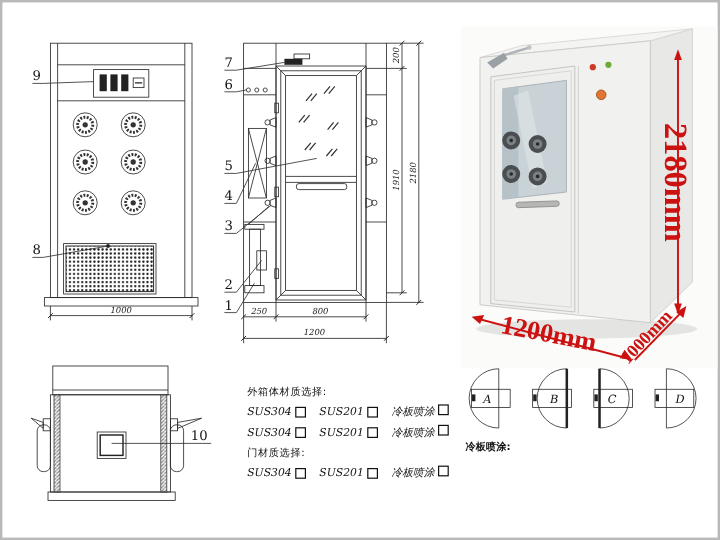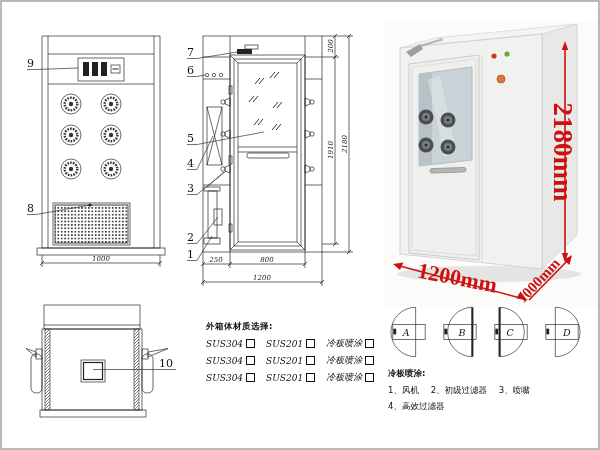--- a/index.html
+++ b/index.html
@@ -12,23 +12,23 @@
   .fv{left:24px;top:24px}
   .dv{left:183px;top:24px}
   .tv{left:24px;top:294px}
   .ph{left:382px;top:20px}
   .thin{stroke:#2a2a2a;stroke-width:0.7;fill:none}
   .leader{stroke:#333;stroke-width:0.7;fill:none}
   text.callout{font-family:"DejaVu Serif",serif;font-size:11px;fill:#111}
   text.dim{font-family:"DejaVu Serif",serif;font-style:italic;font-size:7px;fill:#222}
   text.red-dim{font-family:"Liberation Serif",serif;font-weight:bold;fill:#cc1111}
   .materials{position:absolute;left:204px;top:314px;width:176px}
-  .mat-label{font-size:8.5px;font-weight:bold;margin-top:5px;letter-spacing:.5px}
+  .mat-label{font-size:8.5px;font-weight:normal;margin-top:5px;letter-spacing:.5px}
   .mat-opts{display:flex;align-items:center;gap:11px;margin:4px 0 2px 0}
-  .opt{display:flex;align-items:center;gap:3px}
+  .opt{display:flex;align-items:flex-start;gap:3px}
   .opt-txt{font-family:"DejaVu Serif",serif;font-style:italic;font-size:9px}
   .cb{width:7px;height:7px;border:1.2px solid #111;display:inline-block;background:#fff}
   .swing{position:absolute;left:388px;top:301px;display:flex;gap:13px}
   .swing svg{position:static;width:38px;height:58px}
   .swing text{font-family:"DejaVu Serif",serif;font-style:italic;font-size:10px;fill:#111}
   .legend{position:absolute;left:386px;top:363px;width:210px;font-size:8.5px;line-height:1.95}
   .legend-title{font-weight:bold}
   .legend-row span{margin-right:9px;white-space:nowrap}
 </style>
 </head>
@@ -326,20 +326,21 @@
         </span>
       <span class="opt">
           <span class="opt-txt">SUS201</span>
           <span class="cb"></span>
         </span>
       <span class="opt">
           <span class="opt-txt">冷板喷涂</span>
           <span class="cb"></span>
         </span>
     </div>
+    <div class="mat-label">门材质选择:</div>
     <div class="mat-opts">
       <span class="opt">
           <span class="opt-txt">SUS304</span>
           <span class="cb"></span>
         </span>
       <span class="opt">
           <span class="opt-txt">SUS201</span>
           <span class="cb"></span>
         </span>
       <span class="opt">
@@ -376,24 +377,18 @@
       <rect x="3.5" y="25.5" width="3" height="6" fill="#222"></rect>
       <line x1="13" y1="3" x2="13" y2="55" class="thin"></line>
       <path d="M13,3 A26,26 0 0,1 13,55" class="thin"></path>
       <text x="25" y="33" text-anchor="middle">D</text>
     </svg>
   </div>
 
   <div class="legend">
     <div class="legend-title">冷板喷涂:</div>
     <div class="legend-row">
-      <span>1、风机</span>
-      <span>2、初级过滤器</span>
-      <span>3、喷嘴</span>
-      <span>4、高效过滤器</span>
-    </div>
-    <div class="legend-row">
       
       
     </div>
   </div>
 
 </div>
 
 </body></html>

